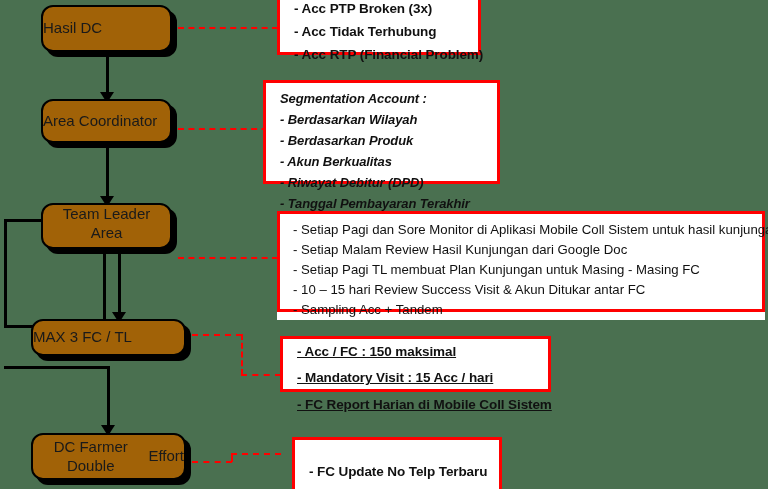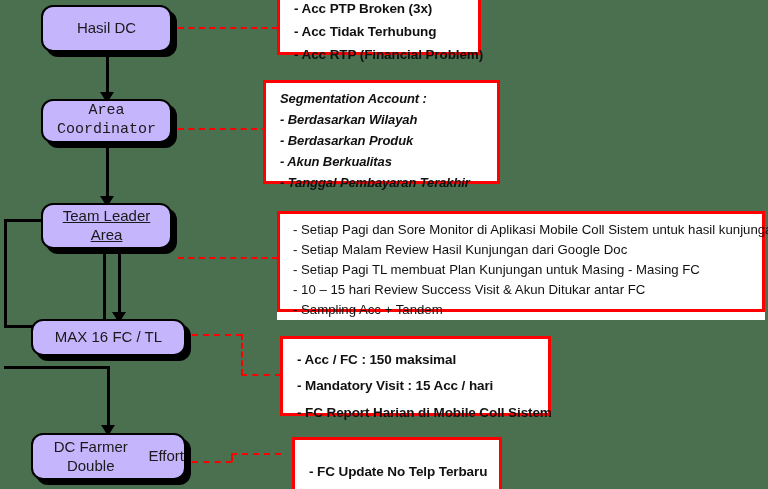--- a/index.html
+++ b/index.html
@@ -12,27 +12,27 @@
     width: 768px;
     height: 489px;
     background: #4a7050;
     overflow: hidden;
     font-family: "Liberation Sans", sans-serif;
   }
 
   
   .node {
     position: absolute;
-    background: #c4b5fd;
+    background: #a16207;
     border: 2px solid #000000;
     border-radius: 12px;
     box-shadow: 5px 5px 0 0 #000000;
     display: flex;
     align-items: center;
-    justify-content: center;
+    justify-content: flex-start;
     text-align: center;
     color: #1a1a1a;
     font-size: 15px;
     line-height: 1.25;
     box-sizing: border-box;
     z-index: 6;
   }
 
   
   .vline {
@@ -122,31 +122,31 @@
   <div class="hline" style="left:4px; top:219px; width:43px;"></div>
 
   <div class="hline" style="left:4px; top:366px; width:106px;"></div>
   <div class="vline" style="left:107px; top:366px; height:67px;"></div>
   <div class="arrowhead" style="left:101px; top:425px;"></div>
 
   <div class="node" style="left:41px; top:5px; width:131px; height:47px;">
     <span>Hasil DC</span>
   </div>
 
-  <div class="node" style="left:41px; top:99px; width:131px; height:44px;font-family:Liberation Mono, monospace;">
+  <div class="node" style="left:41px; top:99px; width:131px; height:44px;">
     <span>Area Coordinator</span>
   </div>
 
-  <div class="node" style="left:41px; top:203px; width:131px; height:46px; flex-direction:column;text-decoration:underline;">
+  <div class="node" style="left:41px; top:203px; width:131px; height:46px; flex-direction:column;">
     <span>Team Leader</span>
     <span>Area</span>
   </div>
 
   <div class="node" style="left:31px; top:319px; width:155px; height:37px;">
-    <span>MAX 16 FC  /  TL</span>
+    <span>MAX 3 FC  /  TL</span>
   </div>
 
   <div class="node" style="left:31px; top:433px; width:155px; height:47px; flex-direction:row;">
     <span>DC Farmer Double</span>
     <span>Effort</span>
   </div>
 
   <div class="leader" style="left:178px; top:27px; width:100px;"></div>
 
   <div class="leader" style="left:178px; top:128px; width:100px;"></div>
@@ -165,32 +165,33 @@
     <div class="ln">- Acc PTP Broken (3x)</div>
     <div class="ln">- Acc Tidak Terhubung</div>
     <div class="ln">- Acc RTP (Financial Problem)</div>
   </div>
 
   <div class="callout bolditalic" style="left:263px; top:80px; width:237px; height:104px;">
     <div class="ln">Segmentation Account :</div>
     <div class="ln">- Berdasarkan Wilayah</div>
     <div class="ln">- Berdasarkan Produk</div>
     <div class="ln">- Akun Berkualitas</div>
+    <div class="ln">- Riwayat Debitur (DPD)</div>
     <div class="ln">- Tanggal Pembayaran Terakhir</div>
   </div>
 
   <div class="callout plain" style="left:277px; top:211px; width:488px; height:101px; padding-left:13px; padding-top:6px; box-shadow:0 8px 0 0 #ffffff;">
     <div class="ln">- Setiap Pagi dan Sore Monitor di Aplikasi Mobile Coll Sistem untuk hasil kunjungan</div>
     <div class="ln">- Setiap Malam Review Hasil Kunjungan dari Google Doc</div>
     <div class="ln">- Setiap Pagi TL membuat Plan Kunjungan untuk Masing - Masing FC</div>
     <div class="ln">- 10 – 15 hari Review Success Visit &amp; Akun Ditukar antar FC</div>
     <div class="ln">- Sampling Acc + Tandem</div>
   </div>
 
-  <div class="callout bold" style="left:280px; top:336px; width:271px; height:80px; padding-top:8px; line-height:1.95;">
+  <div class="callout bold" style="left:280px; top:336px; width:271px; height:56px; padding-top:0; line-height:1.95;text-decoration:underline;">
     <div class="ln">- Acc / FC : 150 maksimal</div>
     <div class="ln">- Mandatory Visit : 15 Acc / hari</div>
     <div class="ln">- FC Report Harian di Mobile Coll Sistem</div>
   </div>
 
   <div class="callout bold" style="left:292px; top:437px; width:210px; height:66px; padding-top:20px; line-height:1.8;">
     <div class="ln">- FC Update No Telp Terbaru</div>
     <div class="ln">- Acc PTP / Broken</div>
   </div>
 

